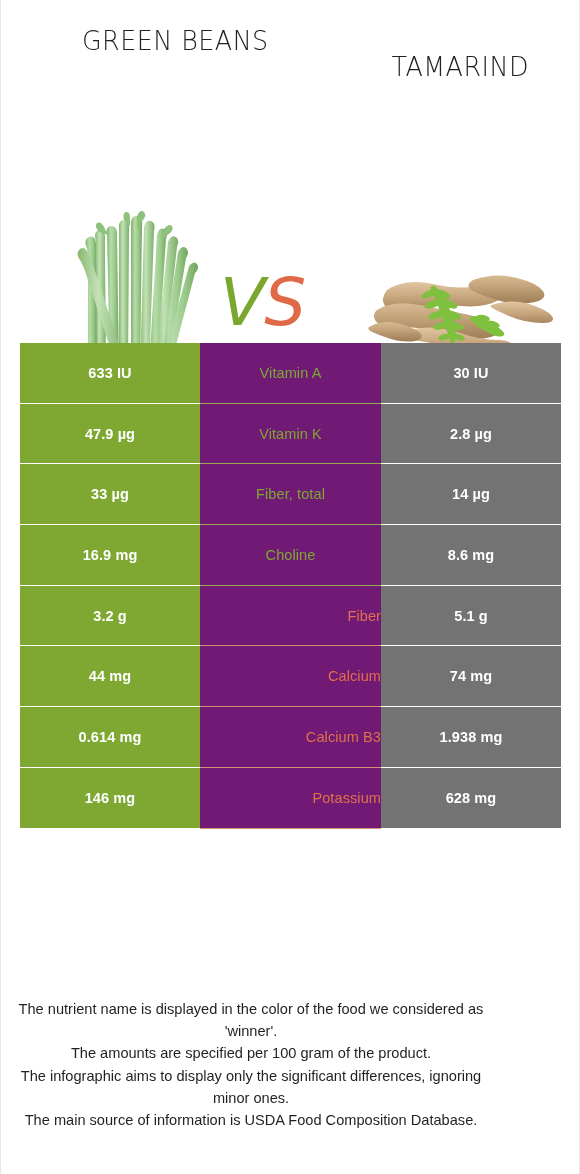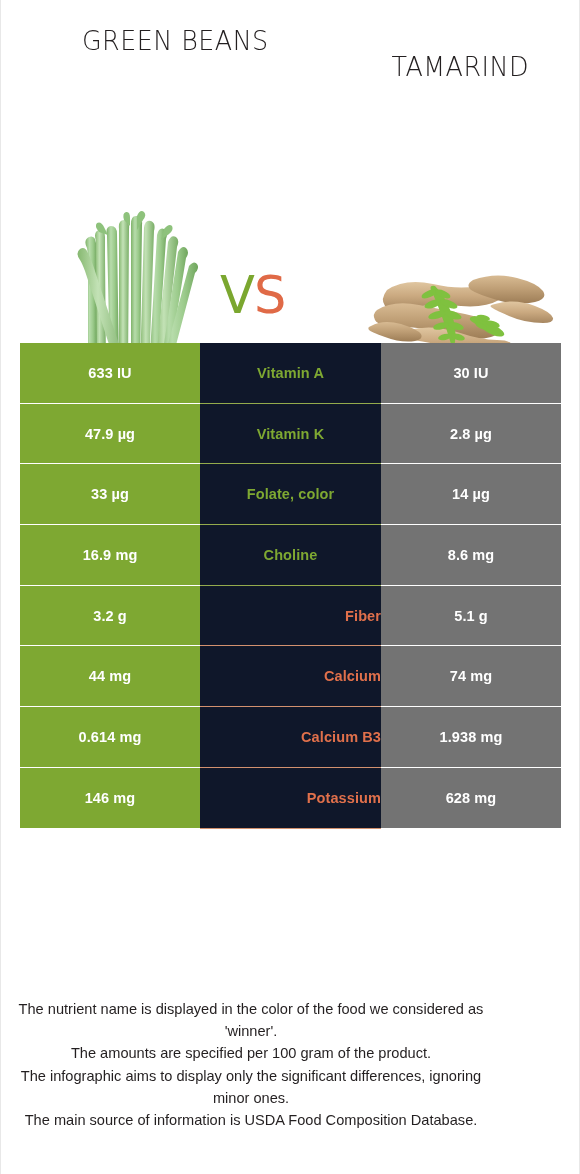--- a/index.html
+++ b/index.html
@@ -30,25 +30,26 @@
   }
   #title-left{ left:75px; top:24px; text-align:left; }
   #title-right{ left:386px; top:50px; text-align:left; }
 
   
   .hero{position:absolute;left:0;top:100px;width:580px;height:210px;}
 
   .vs{
     position:absolute;
     left:219px; top:170px;
-    font-size:51px;
+    font-size:66px;
     font-weight:400;
     letter-spacing:-1px;
     font-family:"DejaVu Sans",sans-serif;
     line-height:1;
+    font-style:italic;
   }
   .vs .v{color:#7ba72f;}
   .vs .s{color:#e06a47;}
 
   .food-img{position:absolute;}
   #img-green-beans{left:62px;top:108px;width:146px;height:192px;}
   #img-tamarind{left:362px;top:160px;width:198px;height:100px;}
 
   
   .table{
@@ -75,22 +76,22 @@
     margin-left:29px;
   }
   td.right-cell{
     width:180px;
     background:#737373;
     color:#ffffff;
     border-bottom:1px solid #ffffff;
   }
   td.mid-cell{
     width:181px;
-    background:#0f172a;
-    font-weight:700;
+    background:#701a75;
+    font-weight:400;
   }
   tr.win-left td.mid-cell{ color:#7ea832; border-bottom:1px solid #94ab4c; }
   tr.win-right td.mid-cell{ color:#e0704b; border-bottom:1px solid #d2916f;text-align:right; }
   tr:last-child td.left-cell,
   tr:last-child td.right-cell{ border-bottom:none; }
 
   
   .footer{
     position:absolute;
     left:0; top:998px;
@@ -197,21 +198,21 @@
         <td class="mid-cell">Vitamin A</td>
         <td class="right-cell">30 IU</td>
       </tr>
       <tr class="win-left">
         <td class="left-cell">47.9 µg</td>
         <td class="mid-cell">Vitamin K</td>
         <td class="right-cell">2.8 µg</td>
       </tr>
       <tr class="win-left">
         <td class="left-cell">33 µg</td>
-        <td class="mid-cell">Folate, color</td>
+        <td class="mid-cell">Fiber, total</td>
         <td class="right-cell">14 µg</td>
       </tr>
       <tr class="win-left">
         <td class="left-cell">16.9 mg</td>
         <td class="mid-cell">Choline</td>
         <td class="right-cell">8.6 mg</td>
       </tr>
       <tr class="win-right">
         <td class="left-cell">3.2 g</td>
         <td class="mid-cell">Fiber</td>

